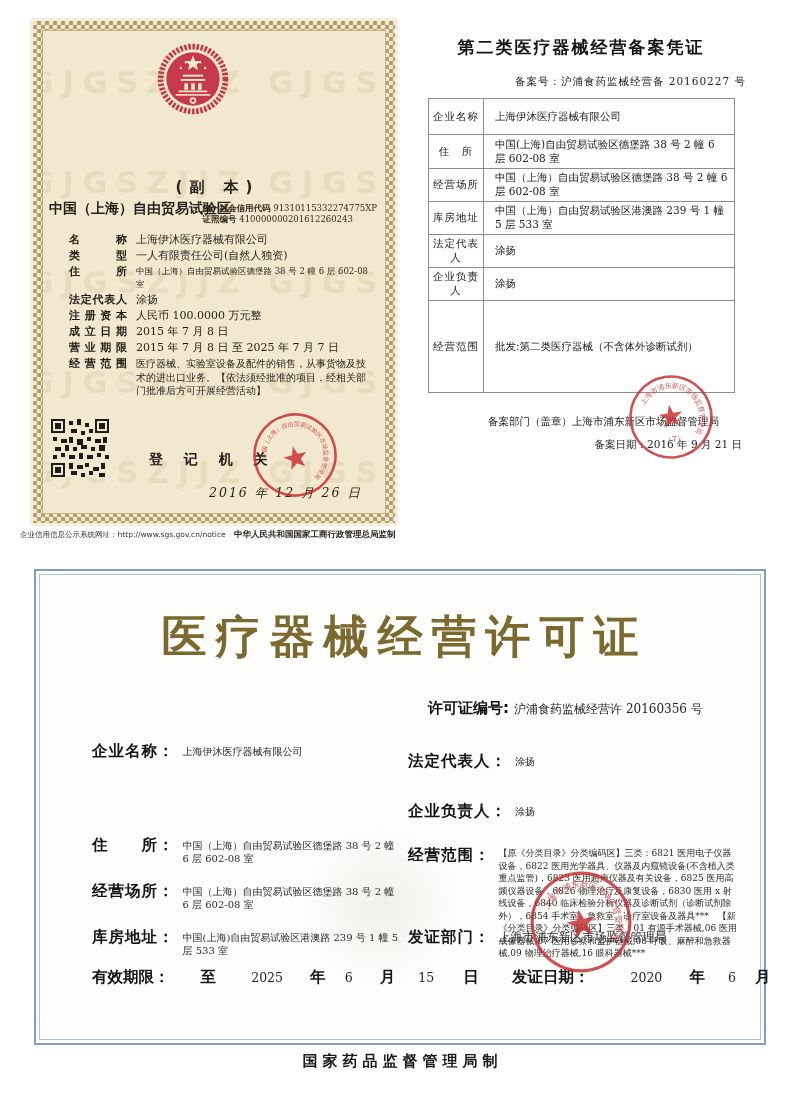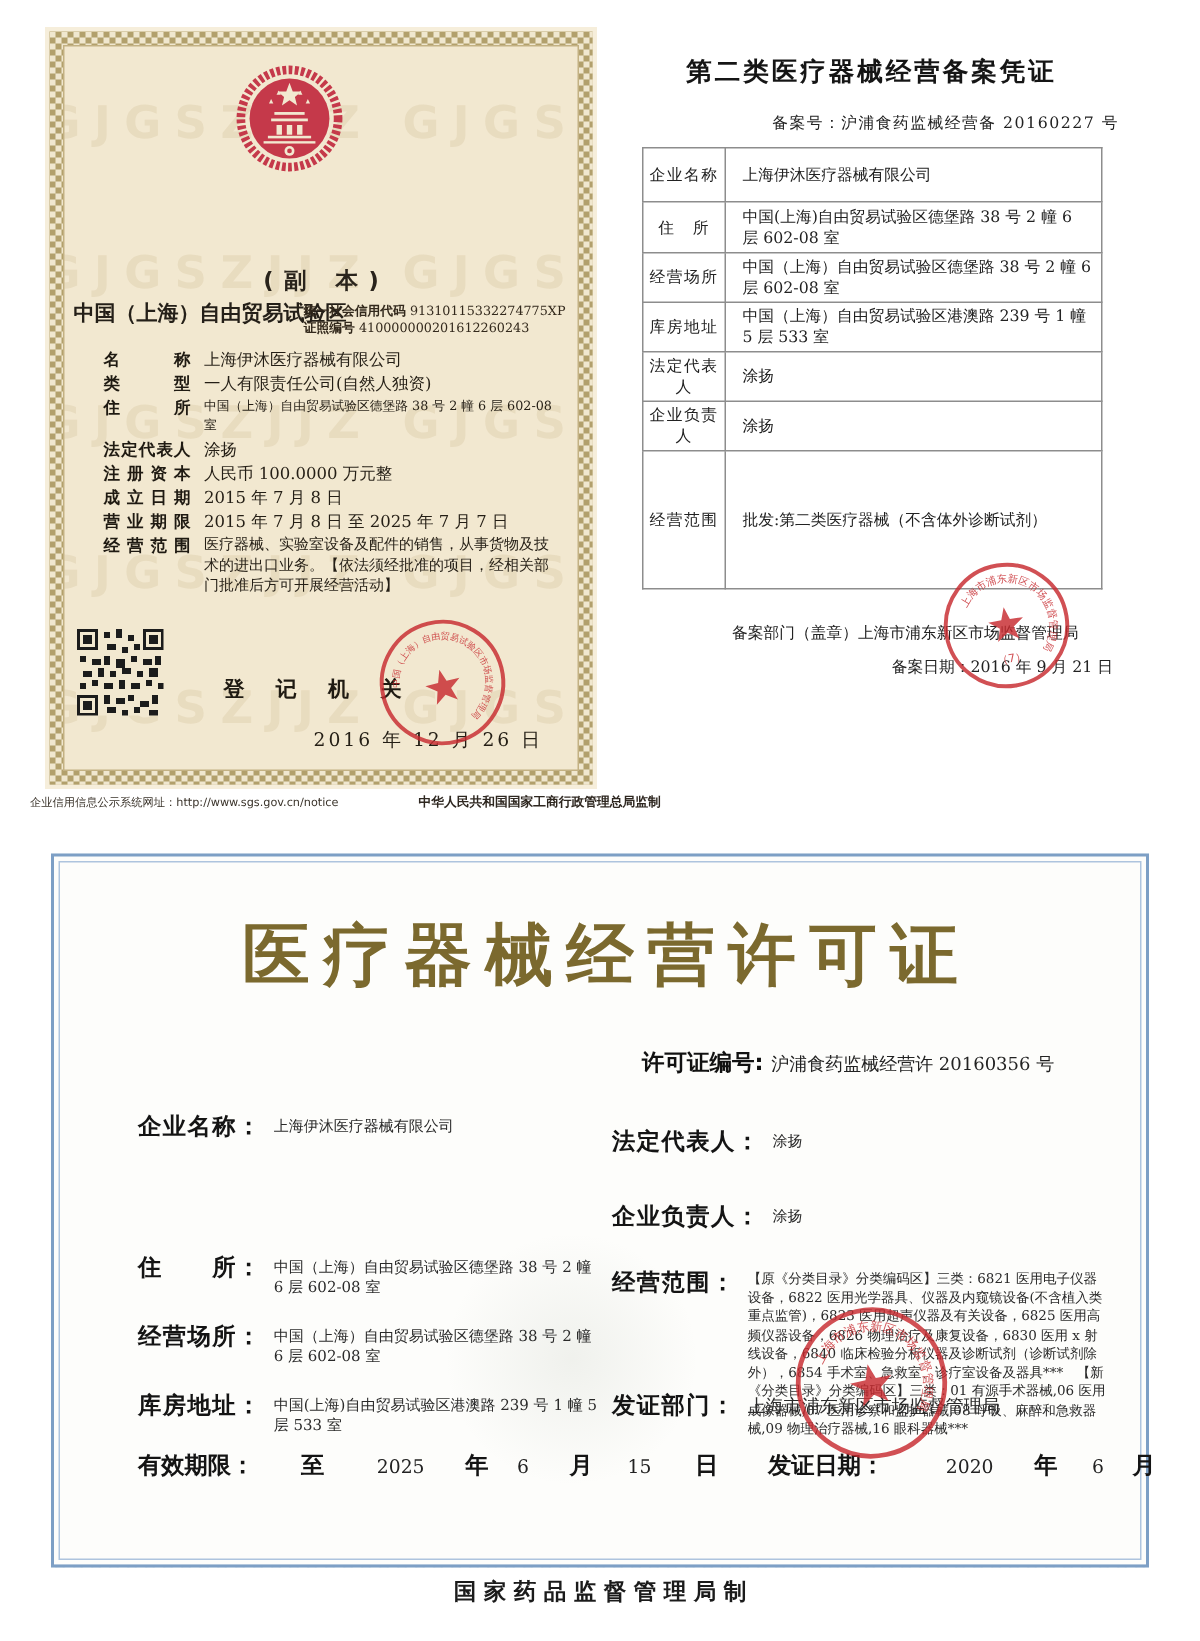--- a/index.html
+++ b/index.html
@@ -33,27 +33,27 @@
   .bl-fields{position:absolute;left:26px;top:202px;width:304px;}
   .bl-row{display:flex;margin-bottom:3px;}
   .bl-row .lb{flex:0 0 58px;width:58px;font-weight:bold;font-size:11px;
     text-align:justify;text-align-last:justify;color:#1f1a12;line-height:13px;}
   .bl-row .vl{flex:1;font-family:"DejaVu Serif","Liberation Serif",serif;font-size:11px;
     line-height:13px;color:#241e15;padding-left:9px;}
   .bl-row.small .vl{font-size:8.5px;line-height:12.5px;}
   .bl-row.scope .vl{font-size:10px;line-height:13.5px;}
   .bl-registry{position:absolute;left:106px;top:420px;font-weight:bold;font-size:14px;
     letter-spacing:8px;color:#1f1a12;}
-  .bl-date{position:absolute;left:166px;top:454px;font-size:12.5px;letter-spacing:2px;color:#241e15;}
+  .bl-date{position:absolute;left:166px;top:454px;font-size:12.5px;letter-spacing:2px;color:#241e15;font-style:italic;}
   .qr{position:absolute;left:8px;top:388px;width:58px;height:58px;}
   .seal{color:rgba(199,42,46,0.82);}
   .bl-seal{position:absolute;left:208px;top:380px;width:88px;height:88px;transform:rotate(-14deg);}
   .bl-footer-left{position:absolute;left:20px;top:530px;font-size:7.5px;color:#3a332a;}
   .bl-footer-right{position:absolute;left:234px;top:529px;font-size:8.5px;font-weight:bold;
-    color:#2e2720;font-family:"DejaVu Serif","Liberation Serif",serif;margin-left:45px;}
+    color:#2e2720;font-family:"DejaVu Serif","Liberation Serif",serif;}
 
   
   #filing{position:absolute;left:400px;top:36px;width:362px;height:480px;}
   .fc-title{text-align:center;font-family:"DejaVu Serif","Liberation Serif",serif;
     font-weight:bold;font-size:17px;letter-spacing:2px;color:#151515;}
   .fc-no{margin-top:16px;text-align:right;padding-right:16px;font-size:10.5px;
     letter-spacing:1px;color:#222;}
   .fc-table{margin-top:9px;margin-left:28px;width:307px;border-collapse:collapse;table-layout:fixed;}
   .fc-table td{border:1px solid #8d8d8d;font-size:10.5px;color:#222;vertical-align:middle;
     font-family:"DejaVu Serif","Liberation Serif",serif;}

